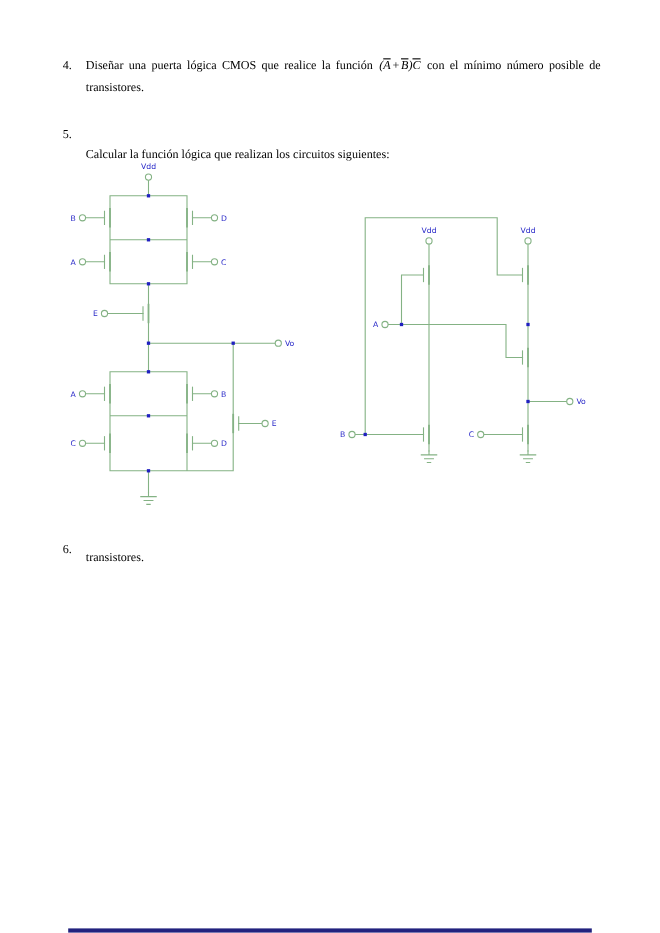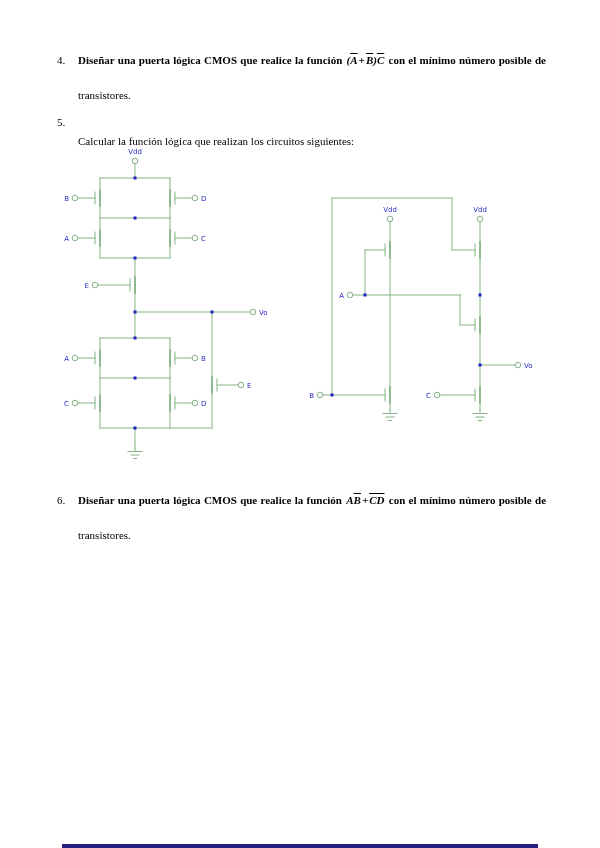--- a/index.html
+++ b/index.html
@@ -7,22 +7,22 @@
   }
   html,body{margin:0;padding:0;}
   body{
     width:600px;height:848px;background:#ffffff;position:relative;
     font-family:"Liberation Serif", serif;color:var(--text);
     overflow:hidden;
   }
   .ex{position:absolute;left:57px;width:489px;font-size:11px;}
   .ex .num{position:absolute;left:0;top:0;}
   .ex .ex-body{margin-left:21px;}
-  .jline{text-align:justify;text-align-last:justify;line-height:13px;font-weight:bold;}
-  .cont{margin-top:22px;line-height:13px;}
+  .jline{text-align:justify;text-align-last:justify;line-height:13px;}
+  .cont{margin-top:7px;line-height:13px;}
   .oneline{line-height:13px;margin-top:19px;}
   .math{font-style:italic;white-space:nowrap;padding:0 1px;}
   .math .ov{text-decoration:overline;}
   .math .plus{margin:0 1px;}
   #circuits{position:absolute;left:40px;top:142px;width:520px;height:340px;}
   #circuits path{stroke:var(--wire);fill:none;stroke-width:1;stroke-linecap:square;}
   #circuits .ch{stroke-width:1.6;}
   #circuits circle.term{stroke:var(--wire);fill:#ffffff;stroke-width:1;}
   #circuits rect.dot{fill:var(--dot);stroke:none;}
   #circuits text{fill:var(--label);font-family:"DejaVu Sans",sans-serif;font-size:7px;}
@@ -181,22 +181,17 @@
     <text x="344" y="297.5" text-anchor="end">A</text>
     <text x="314" y="397.5" text-anchor="end">B</text>
     <text x="431" y="397.5" text-anchor="end">C</text>
     <text x="524" y="367.5" text-anchor="start">Vo</text>
   </g>
 </svg>
 
 <div class="ex" style="top:494px">
   <span class="num">6.</span>
   <div class="ex-body">
-    <div class="jline">
-      <span>Diseñar una puerta lógica CMOS que realice la función</span>
-      <span class="math"><span>A</span><span class="ov">B</span><span class="plus">+</span><span class="ov">CD</span></span>
-      <span>con el mínimo número posible de</span>
-    </div>
     <div class="cont">transistores.</div>
   </div>
 </div>
 
 <div class="bottom-bar"></div>
 
 </body></html>

